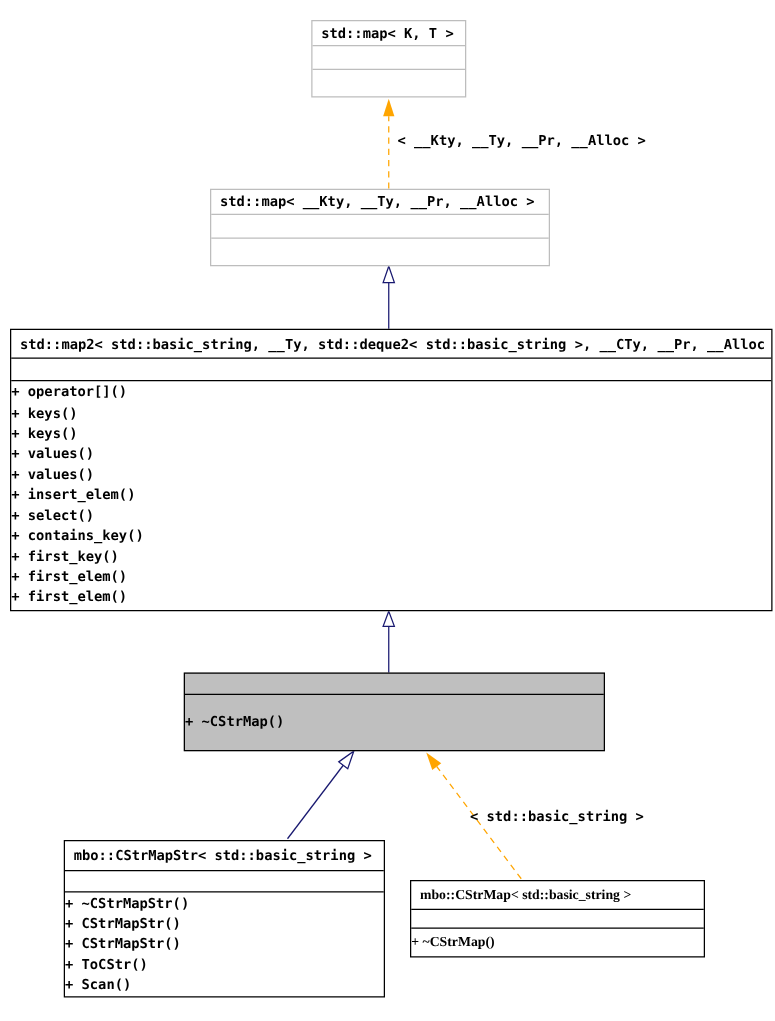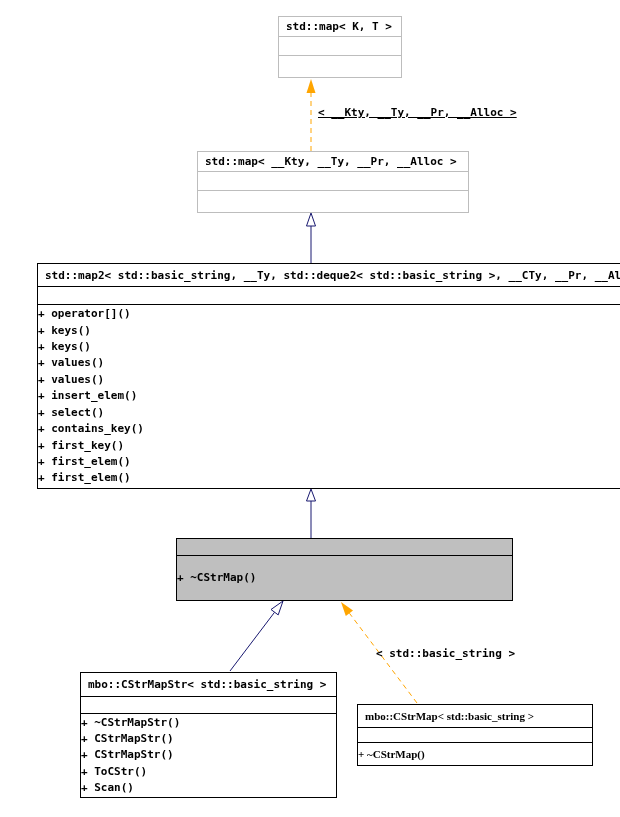--- a/index.html
+++ b/index.html
@@ -13,21 +13,20 @@
     color:#000;
     overflow:hidden;
   }
   .node{
     position:absolute;
     box-sizing:border-box;
     border:1px solid var(--bc,#000);
     background:var(--bg,#fff);
     display:flex;
     flex-direction:column;
-    margin-left:29px;
   }
   .n-title{
     box-sizing:border-box;
     border-bottom:1px solid var(--bc,#000);
     display:flex;align-items:center;
     padding-left:7px;
     white-space:nowrap;overflow:hidden;
     flex:0 0 auto;
   }
   .n-attrs{
@@ -80,21 +79,21 @@
       <line x1="230" y1="671" x2="274.6" y2="612.2" stroke-width="1" style="stroke: rgb(25, 25, 112);"></line>
       <polygon points="283,601 278.2,614.9 271,609.5" fill="#ffffff" stroke-width="1" style="stroke: rgb(25, 25, 112);"></polygon>
     </g>
 
     <g>
       <line x1="417" y1="703" x2="349.4" y2="613.2" stroke-width="1" stroke-dasharray="5,4" style="stroke: rgb(255, 165, 0);"></line>
       <polygon points="341,602 353,610.5 345.8,615.9" style="fill: rgb(255, 165, 0);"></polygon>
     </g>
   </svg>
 
-  <div class="edge-label" style="left:318px;top:106px;text-decoration:underline;">&lt; __Kty, __Ty, __Pr, __Alloc &gt;</div>
+  <div class="edge-label" style="left:318px;top:106px;">&lt; __Kty, __Ty, __Pr, __Alloc &gt;</div>
   <div class="edge-label" style="left:376px;top:647px;">&lt; std::basic_string &gt;</div>
 
   <div class="node" style="left: 249px; top: 16px; width: 124px; height: 62px; --bc: #bdbdbd;">
     <div class="n-title" style="height:20px;">std::map&lt; K, T &gt;</div>
     <div class="n-attrs" style="height:19px;"></div>
     <div class="n-methods">
       <div class="m-block"></div>
     </div>
   </div>
 

